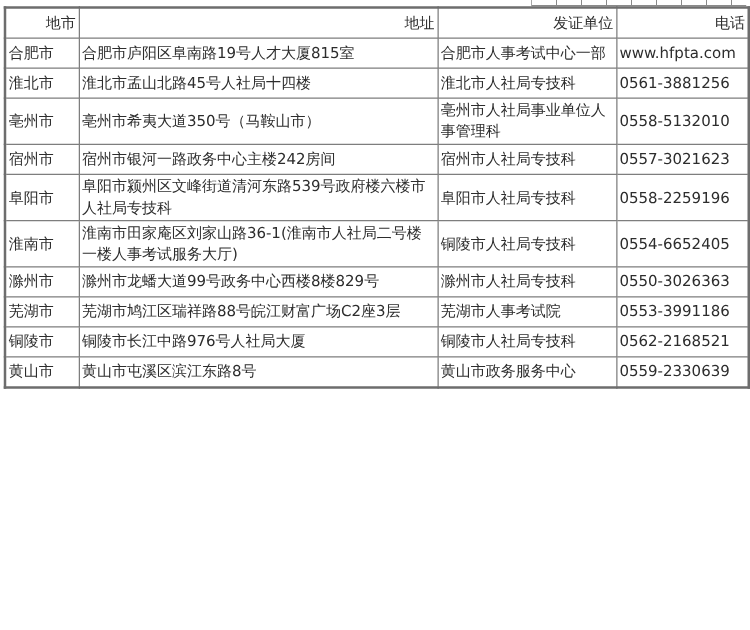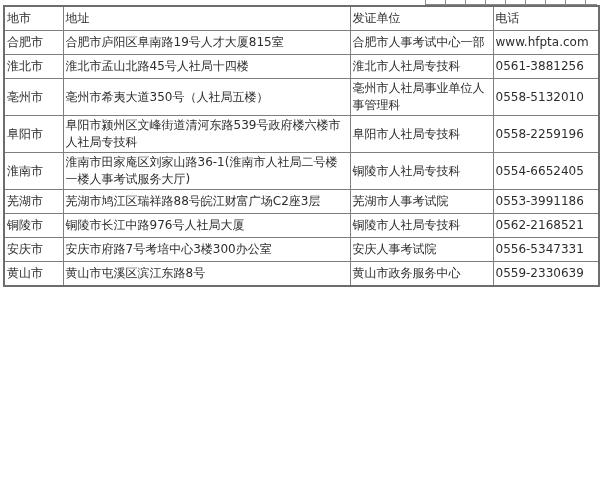--- a/index.html
+++ b/index.html
@@ -44,21 +44,21 @@
     font-size: 12px;
     line-height: 17px;
     color: #2d2d2d;
     font-weight: normal;
     padding: 1px 2px;
     vertical-align: middle;
     word-break: break-all;
     overflow: hidden;
   }
   .contact-table th {
-    text-align: left;
+    text-align: right;
     height: 21px;
   }
   .contact-table td {
     height: 21px;
     text-align: left;
   }
   .col-city    { width: 59px; }
   .col-address { width: 287px; }
   .col-unit    { width: 143px; }
   .col-phone   { width: 106px; white-space: nowrap; }
@@ -92,55 +92,61 @@
           <td class="col-phone">www.hfpta.com</td>
         </tr>
         <tr>
           <td class="col-city">淮北市</td>
           <td class="col-address">淮北市孟山北路45号人社局十四楼</td>
           <td class="col-unit">淮北市人社局专技科</td>
           <td class="col-phone">0561-3881256</td>
         </tr>
         <tr>
           <td class="col-city">亳州市</td>
-          <td class="col-address">亳州市希夷大道350号（人社局五楼）</td>
+          <td class="col-address">亳州市希夷大道350号（马鞍山市）</td>
           <td class="col-unit">亳州市人社局事业单位人事管理科</td>
           <td class="col-phone">0558-5132010</td>
+        </tr>
+        <tr>
+          <td class="col-city">宿州市</td>
+          <td class="col-address">宿州市银河一路政务中心主楼242房间</td>
+          <td class="col-unit">宿州市人社局专技科</td>
+          <td class="col-phone">0557-3021623</td>
         </tr>
         <tr>
           <td class="col-city">阜阳市</td>
           <td class="col-address">阜阳市颍州区文峰街道清河东路539号政府楼六楼市人社局专技科</td>
           <td class="col-unit">阜阳市人社局专技科</td>
           <td class="col-phone">0558-2259196</td>
         </tr>
         <tr>
           <td class="col-city">淮南市</td>
           <td class="col-address">淮南市田家庵区刘家山路36-1(淮南市人社局二号楼一楼人事考试服务大厅)</td>
           <td class="col-unit">铜陵市人社局专技科</td>
           <td class="col-phone">0554-6652405</td>
         </tr>
         <tr>
+          <td class="col-city">滁州市</td>
+          <td class="col-address">滁州市龙蟠大道99号政务中心西楼8楼829号</td>
+          <td class="col-unit">滁州市人社局专技科</td>
+          <td class="col-phone">0550-3026363</td>
+        </tr>
+        <tr>
           <td class="col-city">芜湖市</td>
           <td class="col-address">芜湖市鸠江区瑞祥路88号皖江财富广场C2座3层</td>
           <td class="col-unit">芜湖市人事考试院</td>
           <td class="col-phone">0553-3991186</td>
         </tr>
         <tr>
           <td class="col-city">铜陵市</td>
           <td class="col-address">铜陵市长江中路976号人社局大厦</td>
           <td class="col-unit">铜陵市人社局专技科</td>
           <td class="col-phone">0562-2168521</td>
         </tr>
         <tr>
-          <td class="col-city">安庆市</td>
-          <td class="col-address">安庆市府路7号考培中心3楼300办公室</td>
-          <td class="col-unit">安庆人事考试院</td>
-          <td class="col-phone">0556-5347331</td>
-        </tr>
-        <tr>
           <td class="col-city">黄山市</td>
           <td class="col-address">黄山市屯溪区滨江东路8号</td>
           <td class="col-unit">黄山市政务服务中心</td>
           <td class="col-phone">0559-2330639</td>
         </tr>
       </tbody>
   </table>
 </div>
 
 </body></html>

